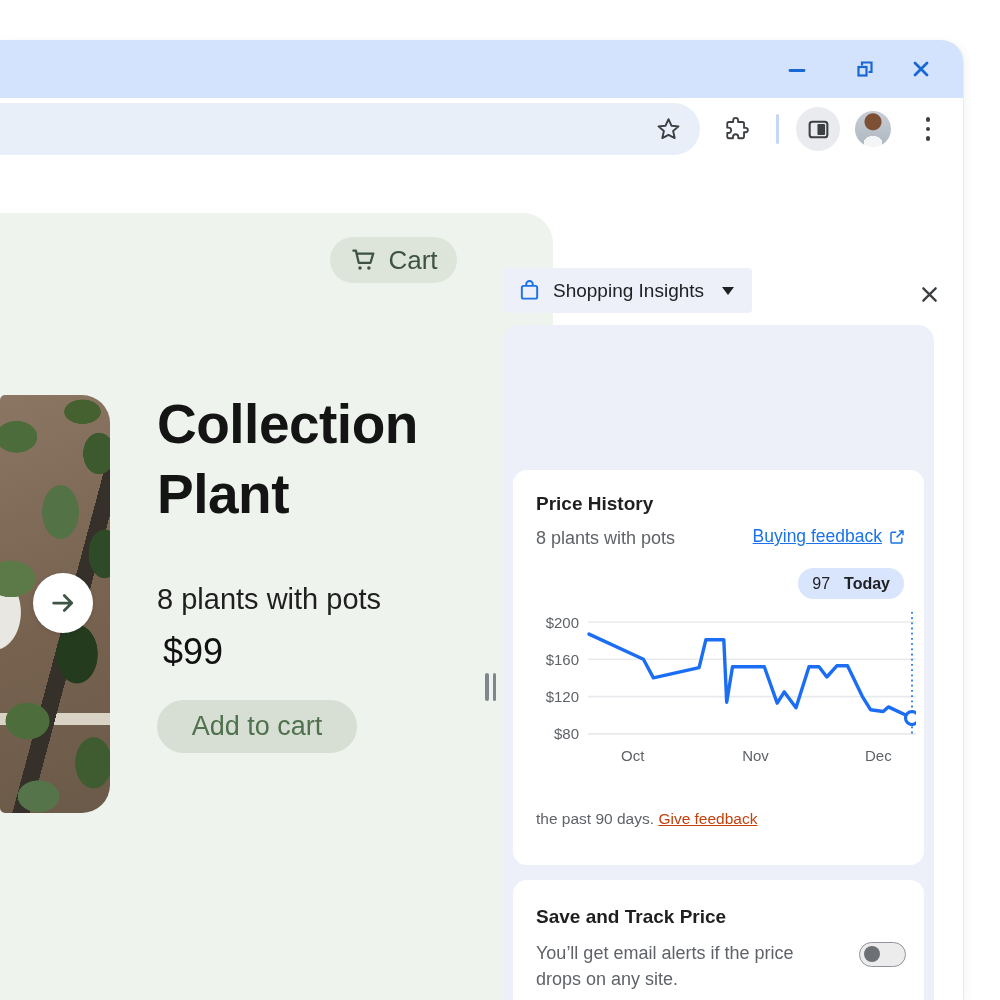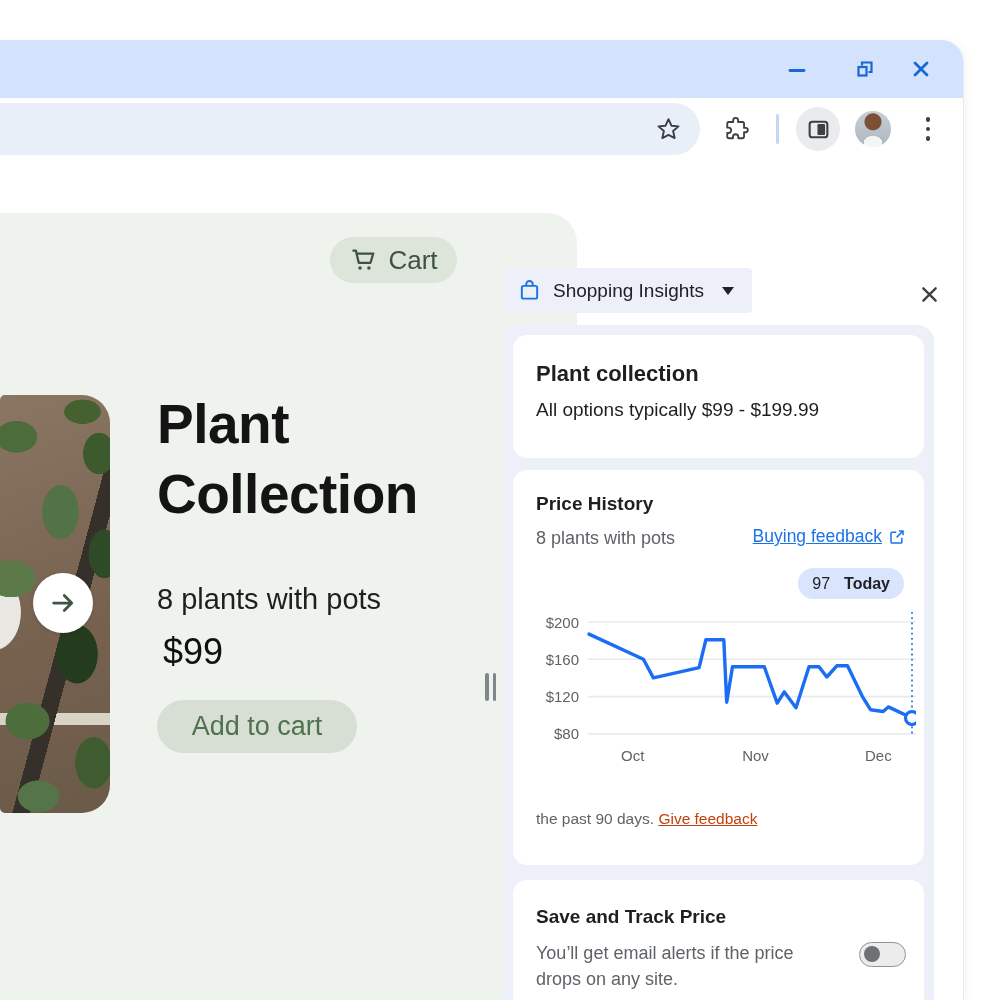--- a/index.html
+++ b/index.html
@@ -18,21 +18,21 @@
   .avatar{width:36px;height:36px;border-radius:50%;overflow:hidden;
     background:
       radial-gradient(circle at 50% 30%,#7d4f35 0 8px,rgba(125,79,53,0) 9px),
       radial-gradient(ellipse 15px 11px at 50% 88%,#f4f5f6 0 60%,rgba(244,245,246,0) 62%),
       linear-gradient(#c7ced6,#aeb6bf);}
   .separator{position:absolute;top:16px;width:3px;height:30px;background:#c4d7f5;border-radius:2px;}
   .kebab span{display:block;width:4.5px;height:4.5px;border-radius:50%;background:#3c4043;margin:2.6px 0;}
 
   
   .product-page{position:absolute;left:0;top:173px;width:553px;height:787px;background:#eff3ee;
-    border-top-right-radius:30px;padding-left:24px;}
+    border-top-right-radius:30px;}
   .cart-btn{position:absolute;left:330px;top:24px;width:127px;height:46px;border-radius:23px;background:#dde4da;
     display:flex;align-items:center;justify-content:center;gap:9px;color:#3e5243;font-size:26px;font-weight:500;cursor:pointer;}
   .photo{position:absolute;left:0;top:182px;width:110px;height:418px;border-radius:5px 28px 28px 5px;cursor:pointer;
     background:
       radial-gradient(ellipse 30px 20px at 75% 4%,#44612f 0 60%,rgba(0,0,0,0) 62%),
       radial-gradient(ellipse 26px 34px at 90% 14%,#3c5a2e 0 60%,rgba(0,0,0,0) 62%),
       radial-gradient(ellipse 34px 26px at 15% 10%,#4d6c3b 0 60%,rgba(0,0,0,0) 62%),
       radial-gradient(ellipse 30px 44px at 55% 28%,#537246 0 60%,rgba(0,0,0,0) 62%),
       radial-gradient(ellipse 26px 40px at 95% 38%,#2f4a26 0 60%,rgba(0,0,0,0) 62%),
       radial-gradient(ellipse 40px 30px at 10% 44%,#5b7a48 0 60%,rgba(0,0,0,0) 62%),
@@ -160,22 +160,22 @@
       </div>
 
       <div class="photo"></div>
       <div class="next-btn">
         <svg width="30" height="30" viewBox="0 0 24 24">
           <path d="M4.5 12h14M13 6l6 6-6 6" fill="none" stroke="#3e5546" stroke-width="2.2" stroke-linecap="round" stroke-linejoin="round"></path>
         </svg>
       </div>
 
       <div class="prod-title">
+        <div>Collection</div>
         <div>Plant</div>
-        <div>Collection</div>
       </div>
       <div class="prod-sub">8 plants with pots</div>
       <div class="prod-price">$99</div>
       <div class="add-cart">Add to cart</div>
     </div>
 
     <div class="resize-handle">
         <i></i>
         <i></i>
       </div>
@@ -189,24 +189,20 @@
       <span class="caret"></span>
     </div>
     <div class="panel-close">
       <svg width="19" height="19" viewBox="0 0 20 20">
           <path d="M3.5 3.5l13 13M16.5 3.5l-13 13" stroke="#3c4043" stroke-width="2.4" stroke-linecap="round" fill="none"></path>
         </svg>
     </div>
 
     <div class="cards-wrap">
 
-      <div class="card card1">
-        <h3 class="c1-title">Plant collection</h3>
-        <div class="c1-sub">All options typically $99 - $199.99</div>
-      </div>
 
       <div class="card card2">
         <h3 class="c2-title">Price History</h3>
         <div class="c2-sub">8 plants with pots</div>
         <a class="buy-link">
           <span>Buying feedback</span>
           <svg width="18" height="18" viewBox="0 0 24 24">
             <path d="M18.5 13v5.5a1.5 1.5 0 0 1-1.5 1.5H5.5A1.5 1.5 0 0 1 4 18.5V7a1.5 1.5 0 0 1 1.5-1.5H11" fill="none" stroke="#1a73e8" stroke-width="2"></path>
             <path d="M14.5 4H20v5.5M20 4l-8.5 8.5" fill="none" stroke="#1a73e8" stroke-width="2"></path>
           </svg>

